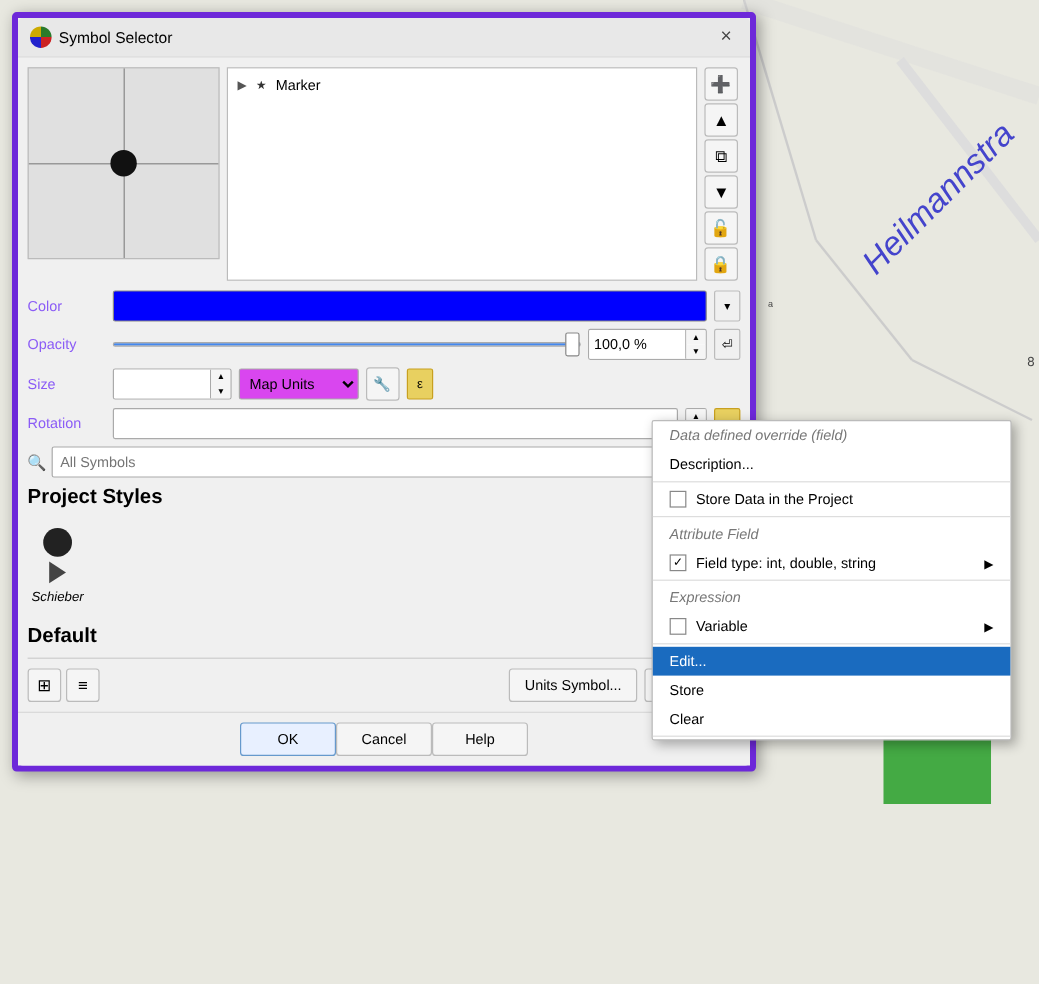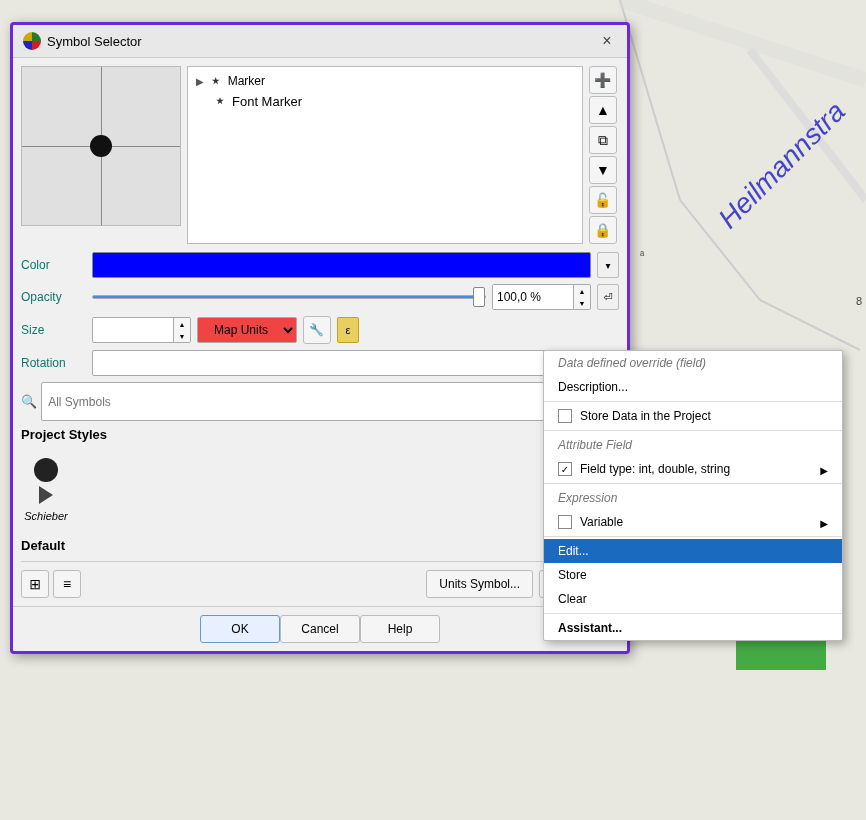--- a/index.html
+++ b/index.html
@@ -35,25 +35,25 @@
 
     .map-line {
       position: absolute;
       top: 0; left: 0;
       z-index: 1;
     }
 
     
     .dialog {
       position: absolute;
-      top: 22px;
+      top: 10px;
       left: 10px;
       width: 620px;
       background: #f0f0f0;
-      border: 3px solid #6d28d9;
+      border: 5px solid #6d28d9;
       border-radius: 4px;
       box-shadow: 3px 3px 12px rgba(0,0,0,0.35);
       z-index: 10;
     }
 
     .dialog-titlebar {
       background: #e8e8e8;
       border-bottom: 1px solid #ccc;
       padding: 6px 10px;
       display: flex;
@@ -192,21 +192,21 @@
     .form-row {
       display: flex;
       align-items: center;
       margin-bottom: 6px;
       gap: 6px;
     }
 
     .form-label {
       width: 65px;
       font-size: 12px;
-      color: #0f766e;
+      color: #8b5cf6;
       flex-shrink: 0;
     }
 
     .color-swatch {
       flex: 1;
       height: 26px;
       background: #0000ff;
       border: 1px solid #888;
       border-radius: 2px;
     }
@@ -263,27 +263,26 @@
       border: none;
       cursor: pointer;
       font-size: 7px;
       display: flex; align-items: center; justify-content: center;
       line-height: 1;
     }
 
     .unit-select {
       height: 26px;
       border: 1px solid #aaa;
-      background: #ef4444;
+      background: #d946ef;
       font-size: 12px;
       padding: 0 4px;
       border-radius: 2px;
       cursor: pointer;
       min-width: 100px;
-      text-align: center;
     }
 
     .field-value {
       flex: 1;
       height: 26px;
       border: 1px solid #aaa;
       background: white;
       font-size: 12px;
       padding: 0 6px;
       border-radius: 2px;
@@ -307,21 +306,21 @@
     
     .search-row {
       display: flex;
       align-items: center;
       margin-bottom: 6px;
       gap: 4px;
     }
 
     .search-field {
       flex: 1;
-      height: 39px;
+      height: 26px;
       border: 1px solid #aaa;
       border-radius: 2px;
       padding: 0 6px;
       font-size: 12px;
       background: white;
     }
 
     .search-x-btn {
       width: 24px; height: 26px;
       border: 1px solid #bbb;
@@ -338,21 +337,21 @@
       background: #f0f0f0;
       cursor: pointer;
       display: flex; align-items: center; justify-content: center;
       border-radius: 2px;
       font-size: 10px;
     }
 
     
     .section-title {
       font-weight: bold;
-      font-size: 13px;
+      font-size: 17px;
       margin-bottom: 6px;
     }
 
     .symbols-grid {
       display: flex;
       flex-direction: row;
       gap: 16px;
       padding: 8px 0;
       flex-wrap: wrap;
     }
@@ -577,26 +576,20 @@
         <div class="marker-dot"></div>
       </div>
 
       <div class="layer-tree">
         <div class="layer-tree-header layer-item">
           <span class="layer-arrow">▶</span>
           <div class="layer-icon">
             <div class="marker-icon-small"></div>
           </div>
           <span>Marker</span>
-        </div>
-        <div class="layer-item layer-sub">
-          <div class="layer-icon">
-            <div class="marker-icon-small"></div>
-          </div>
-          <span>Font Marker</span>
         </div>
       </div>
 
       <div class="side-buttons">
         <button class="icon-btn">➕</button>
         <button class="icon-btn">▲</button>
         <button class="icon-btn">⧉</button>
         <button class="icon-btn">▼</button>
         <button class="icon-btn">🔓</button>
         <button class="icon-btn">🔒</button>
@@ -730,16 +723,13 @@
   <div class="ctx-item highlighted">
     <span>Edit...</span>
   </div>
   <div class="ctx-item">
     <span>Store</span>
   </div>
   <div class="ctx-item">
     <span>Clear</span>
   </div>
   <div class="ctx-separator"></div>
-  <div class="ctx-item">
-    <span style="font-weight:bold;">Assistant...</span>
-  </div>
 </div>
 
 </body></html>

